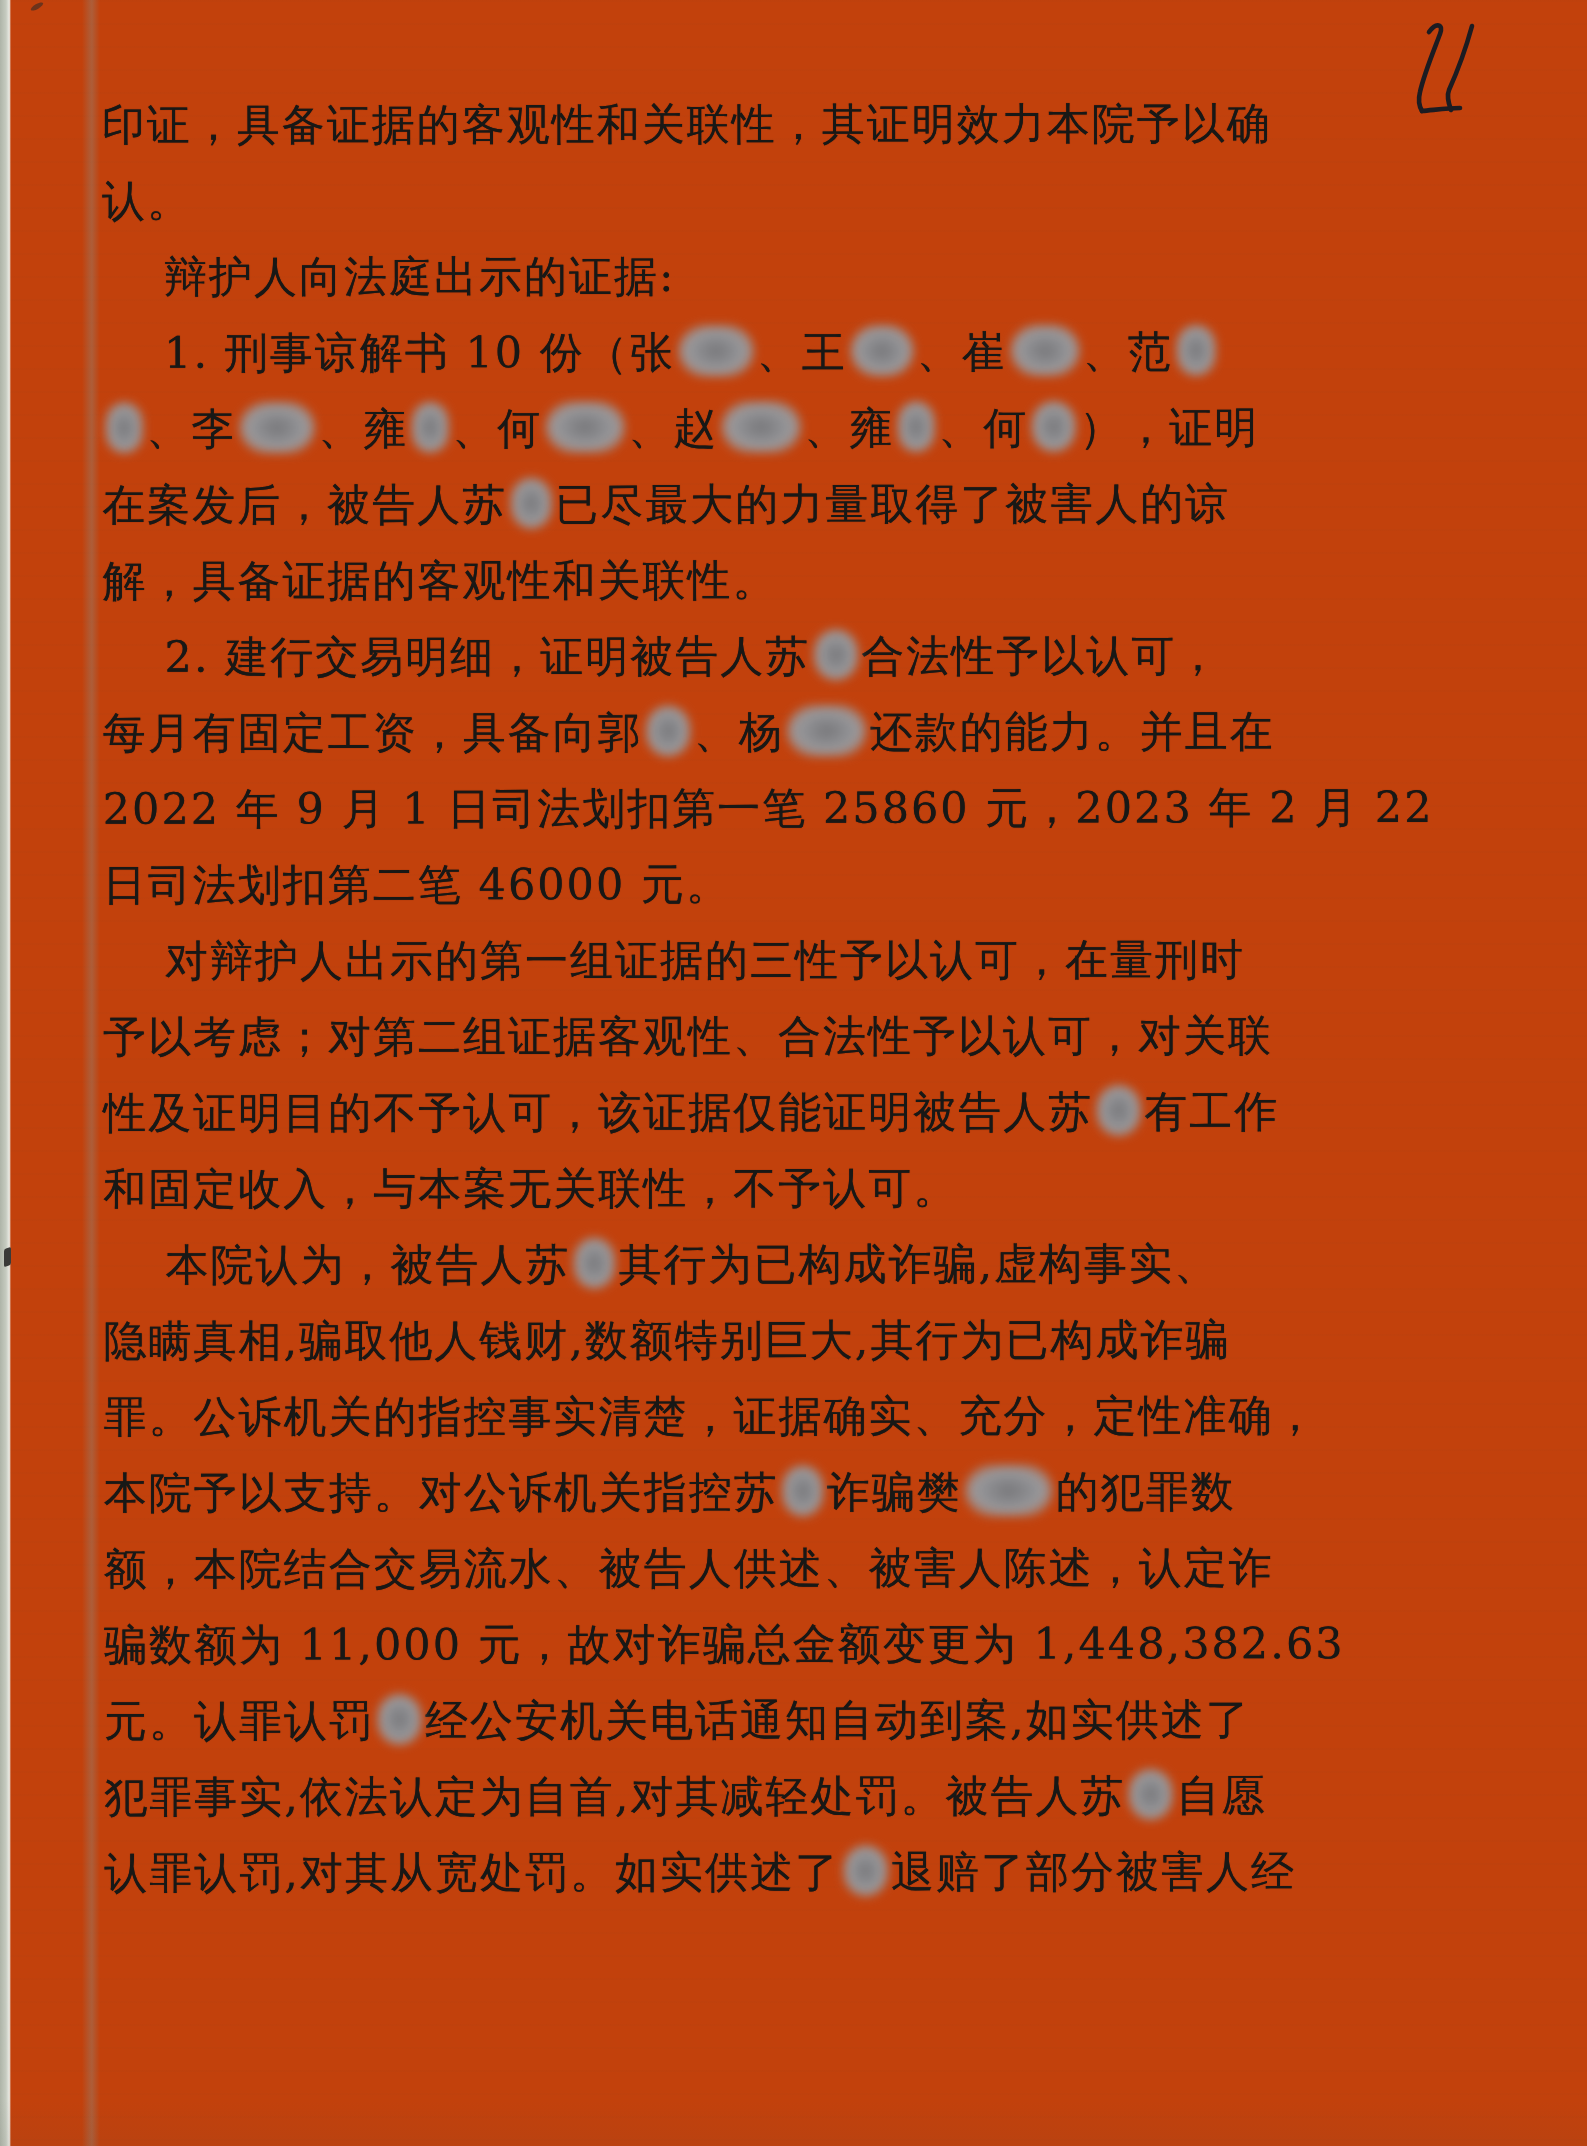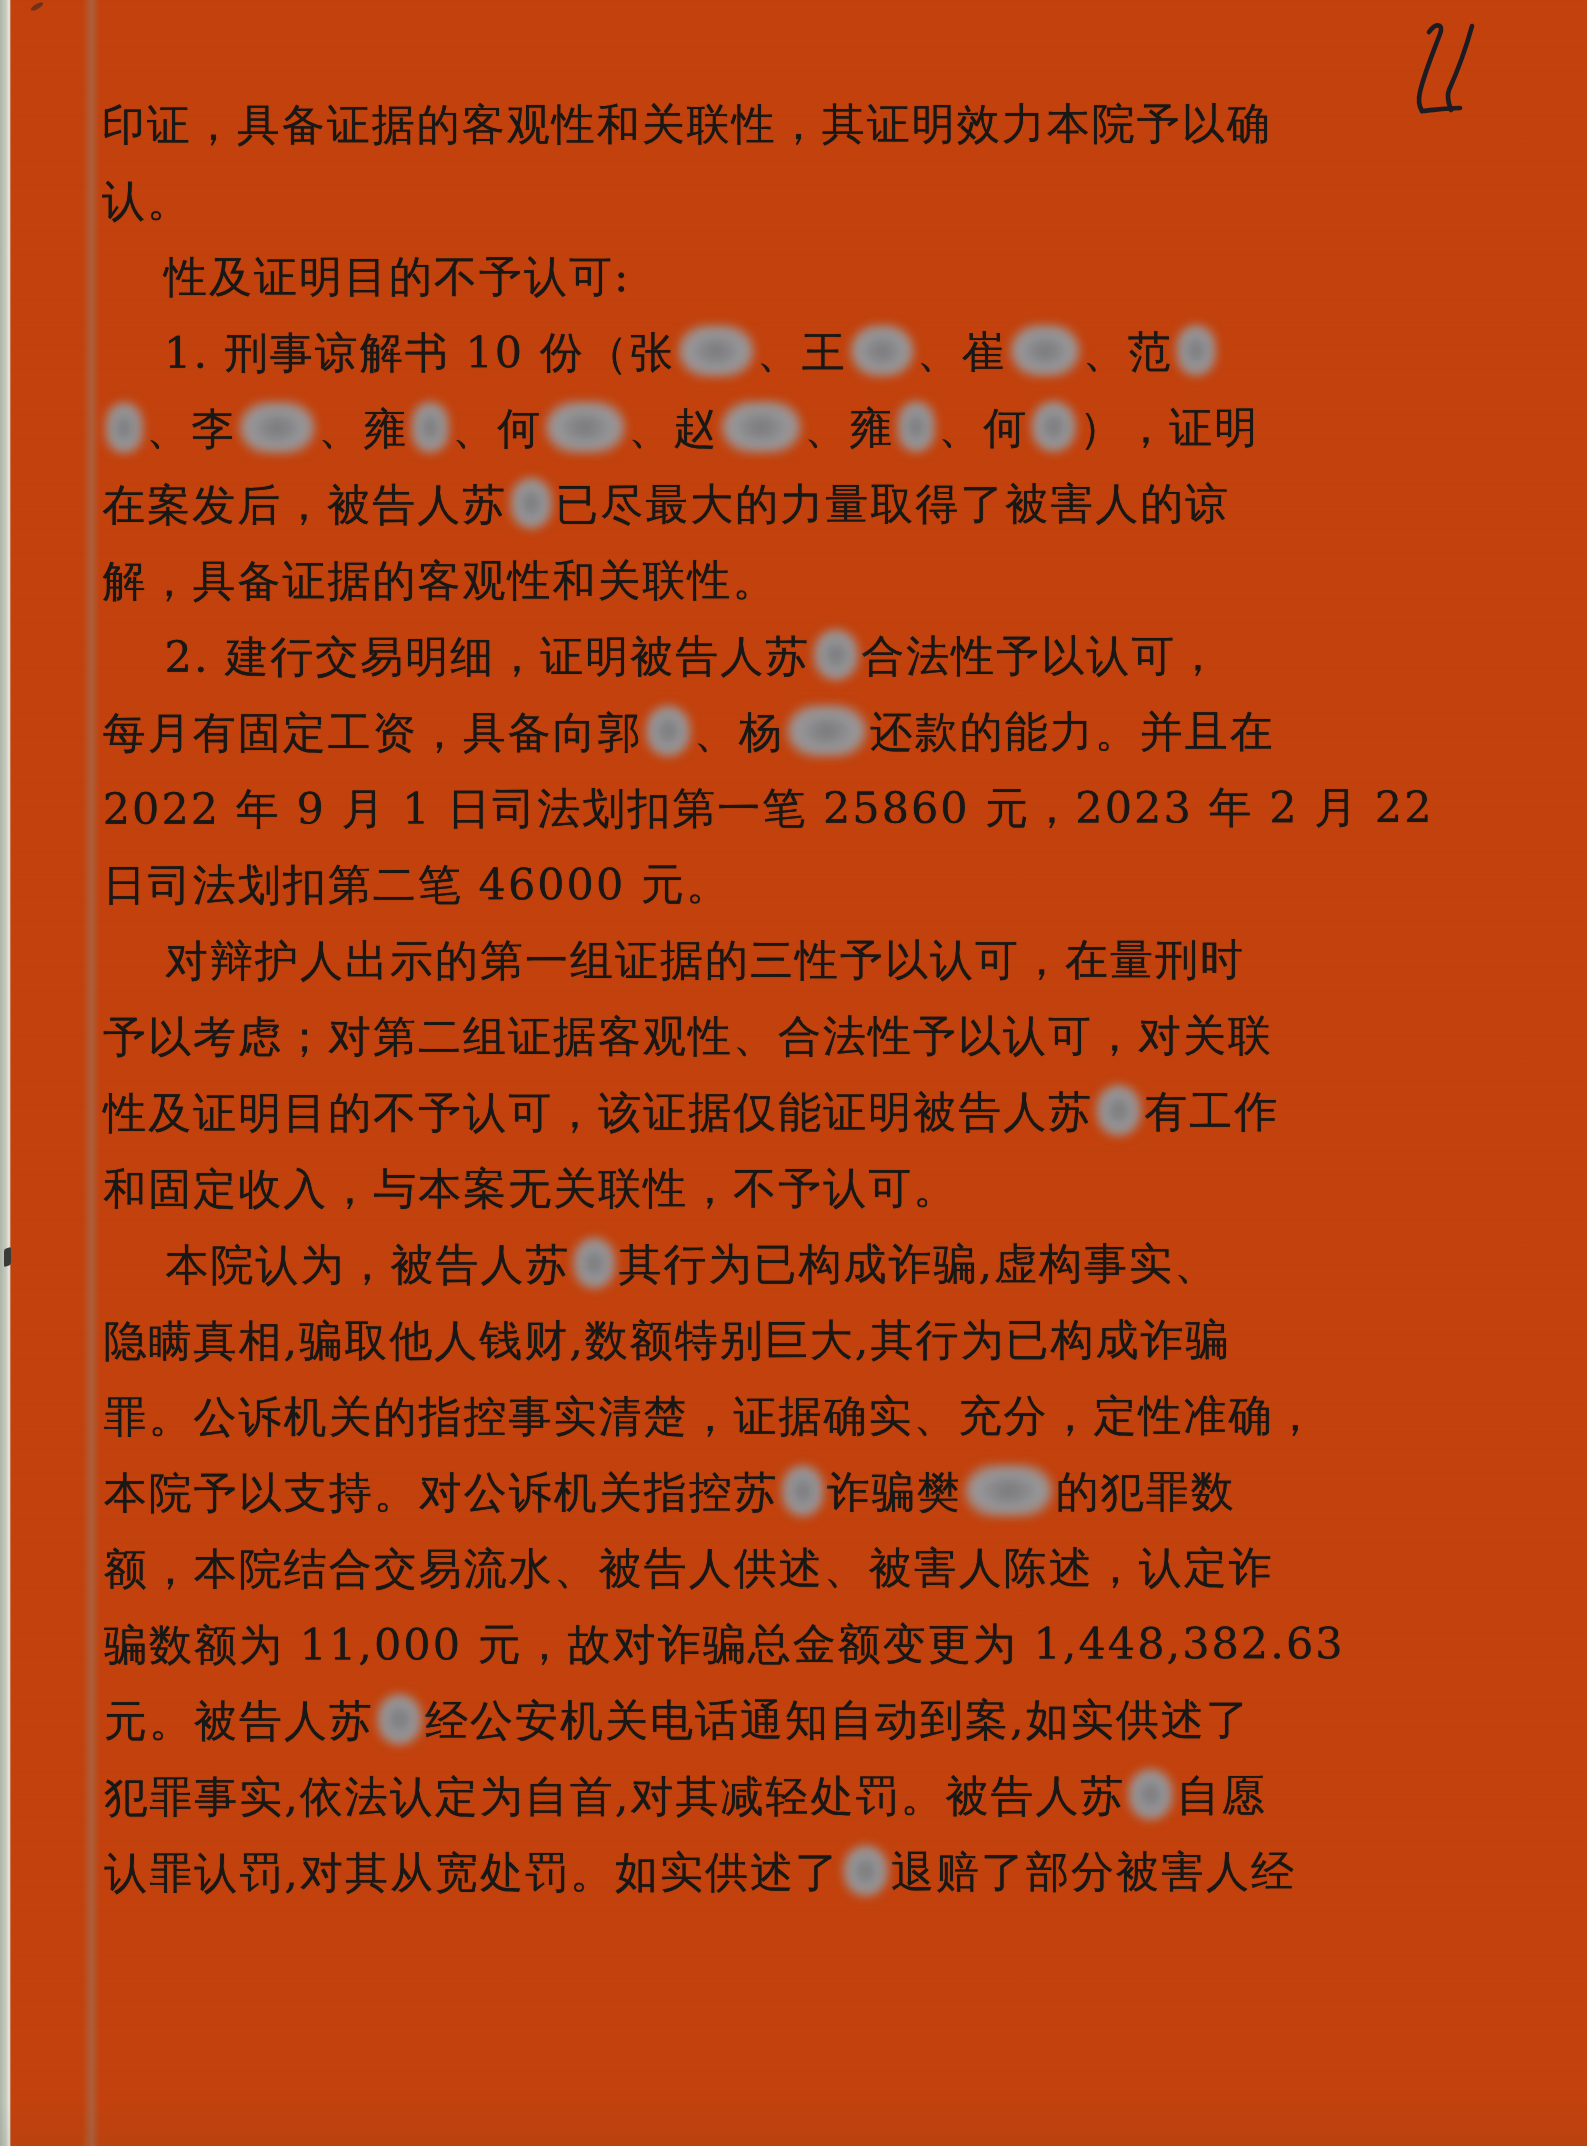--- a/index.html
+++ b/index.html
@@ -116,37 +116,37 @@
     <g fill="none" stroke="#1c1c22" stroke-width="4.6" stroke-linecap="round">
       <path d="M33,14 C40,4 48,6 44,16 C38,32 28,56 24,74 C22,82 23,88 26,93"></path>
       <path d="M26,93 C38,92 52,90 64,90"></path>
       <path d="M76,8 C70,30 62,52 53,72 C51,77 52,84 55,92"></path>
     </g>
   </svg>
 
   <div class="text-block" id="text-block">
       <div class="line"><span>印证，具备证据的客观性和关联性，其证明效力本院予以确</span></div>
       <div class="line"><span>认。</span></div>
-      <div class="line indent"><span>性及证明目的不予认可:</span></div>
+      <div class="line indent"><span>辩护人向法庭出示的证据:</span></div>
       <div class="line indent"><span>1. 刑事谅解书 10 份（张</span><span class="redact" style="width: 76px;"></span><span>、王</span><span class="redact" style="width: 64px;"></span><span>、崔</span><span class="redact" style="width: 70px;"></span><span>、范</span><span class="redact" style="width: 40px;"></span></div>
       <div class="line"><span class="redact" style="width: 38px;"></span><span>、李</span><span class="redact" style="width: 76px;"></span><span>、雍</span><span class="redact" style="width: 38px;"></span><span>、何</span><span class="redact" style="width: 80px;"></span><span>、赵</span><span class="redact" style="width: 80px;"></span><span>、雍</span><span class="redact" style="width: 38px;"></span><span>、何</span><span class="redact" style="width: 45px;"></span><span>），证明</span></div>
       <div class="line"><span>在案发后，被告人苏</span><span class="redact" style="width: 42px;"></span><span>已尽最大的力量取得了被害人的谅</span></div>
       <div class="line"><span>解，具备证据的客观性和关联性。</span></div>
       <div class="line indent"><span>2. 建行交易明细，证明被告人苏</span><span class="redact" style="width: 45px;"></span><span>合法性予以认可，</span></div>
       <div class="line"><span>每月有固定工资，具备向郭</span><span class="redact" style="width: 45px;"></span><span>、杨</span><span class="redact" style="width: 80px;"></span><span>还款的能力。并且在</span></div>
       <div class="line"><span>2022 年 9 月 1 日司法划扣第一笔 25860 元，2023 年 2 月 22</span></div>
       <div class="line"><span>日司法划扣第二笔 46000 元。</span></div>
       <div class="line indent"><span>对辩护人出示的第一组证据的三性予以认可，在量刑时</span></div>
       <div class="line"><span>予以考虑；对第二组证据客观性、合法性予以认可，对关联</span></div>
       <div class="line"><span>性及证明目的不予认可，该证据仅能证明被告人苏</span><span class="redact" style="width: 45px;"></span><span>有工作</span></div>
       <div class="line"><span>和固定收入，与本案无关联性，不予认可。</span></div>
       <div class="line indent"><span>本院认为，被告人苏</span><span class="redact" style="width: 42px;"></span><span>其行为已构成诈骗,虚构事实、</span></div>
       <div class="line"><span>隐瞒真相,骗取他人钱财,数额特别巨大,其行为已构成诈骗</span></div>
       <div class="line"><span>罪。公诉机关的指控事实清楚，证据确实、充分，定性准确，</span></div>
       <div class="line"><span>本院予以支持。对公诉机关指控苏</span><span class="redact" style="width: 42px;"></span><span>诈骗樊</span><span class="redact" style="width: 88px;"></span><span>的犯罪数</span></div>
       <div class="line"><span>额，本院结合交易流水、被告人供述、被害人陈述，认定诈</span></div>
       <div class="line"><span>骗数额为 11,000 元，故对诈骗总金额变更为 1,448,382.63</span></div>
-      <div class="line"><span>元。被告人苏</span><span class="redact" style="width: 45px;"></span><span>经公安机关电话通知自动到案,如实供述了</span></div>
+      <div class="line"><span>元。认罪认罚</span><span class="redact" style="width: 45px;"></span><span>经公安机关电话通知自动到案,如实供述了</span></div>
       <div class="line"><span>犯罪事实,依法认定为自首,对其减轻处罚。被告人苏</span><span class="redact" style="width: 45px;"></span><span>自愿</span></div>
       <div class="line"><span>认罪认罚,对其从宽处罚。如实供述了</span><span class="redact" style="width: 45px;"></span><span>退赔了部分被害人经</span></div>
     </div>
 
 </div>
 
 </body></html>

